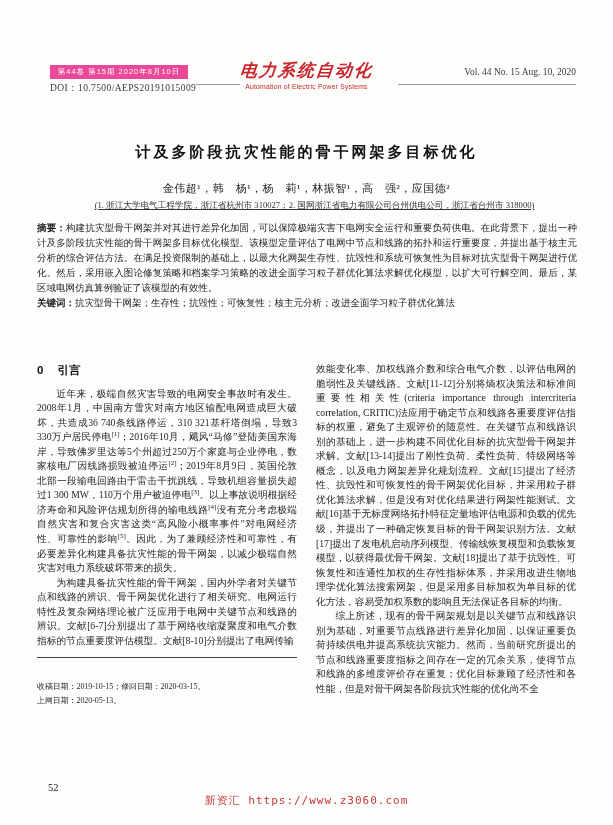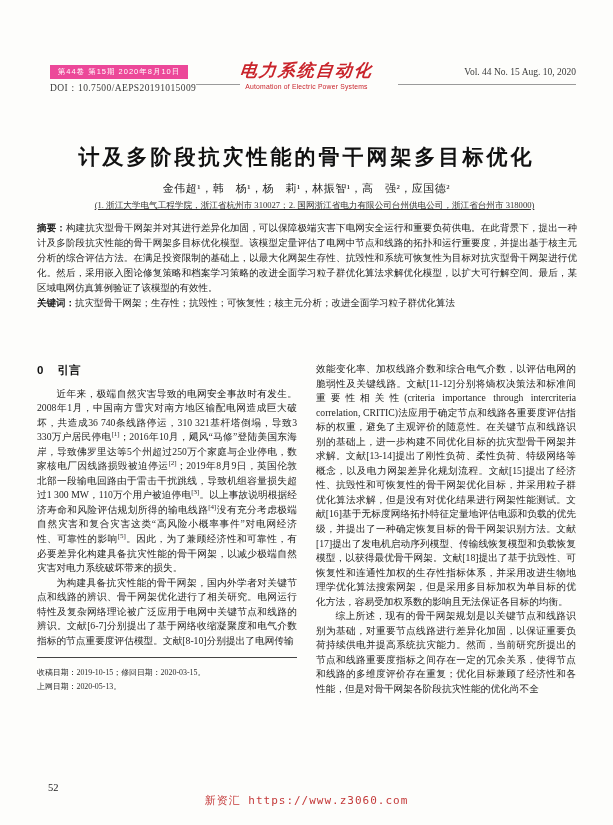--- a/index.html
+++ b/index.html
@@ -33,21 +33,21 @@
   .logo-en{
     display:block;color:#c9242b;font-size:6.8px;letter-spacing:.2px;
     line-height:10px;font-family:"Liberation Sans",sans-serif;
   }
   .vol-en{
     position:absolute;right:37px;top:67px;font-size:9.5px;color:#3a3a3a;
   }
   
   .paper-title{
     position:absolute;left:0;right:0;top:143px;text-align:center;
-    font-size:21px;font-weight:bold;letter-spacing:3px;color:#111;
+    font-size:15px;font-weight:bold;letter-spacing:3px;color:#111;
     font-family:"Liberation Sans",sans-serif;
   }
   .authors{
     position:absolute;left:0;right:0;top:181px;text-align:center;
     font-size:11px;color:#222;letter-spacing:.5px;
   }
   .affiliation{
     position:absolute;left:16px;right:0;top:200px;text-align:center;
     font-size:8.6px;color:#333;text-decoration:underline;
   }
@@ -69,21 +69,21 @@
   .col p.no-indent{text-indent:0;}
   .section-heading{
     font-family:"Liberation Sans",sans-serif;font-weight:bold;
     font-size:11.5px;margin:1px 0 9px 0;color:#111;
   }
   .section-heading .sec-no{margin-right:14px;}
   sup{font-size:7px;line-height:0;}
   
   .footnote{
     margin-top:9px;border-top:1px solid #444;width:100%;
-    padding-top:8px;font-size:7.9px;line-height:13.2px;color:#2a2a2a;
+    padding-top:22px;font-size:7.9px;line-height:13.2px;color:#2a2a2a;
     text-align:justify;
   }
   .footnote div{margin:0;}
   .fund{margin-top:1px;}
   
   .page-number{
     position:absolute;left:48px;top:782px;font-size:10.5px;color:#222;
   }
   .watermark{
     position:absolute;left:0;right:0;top:793px;text-align:center;

